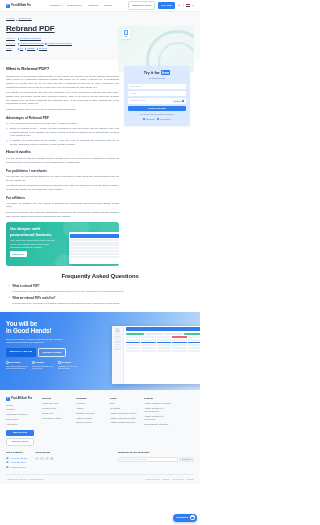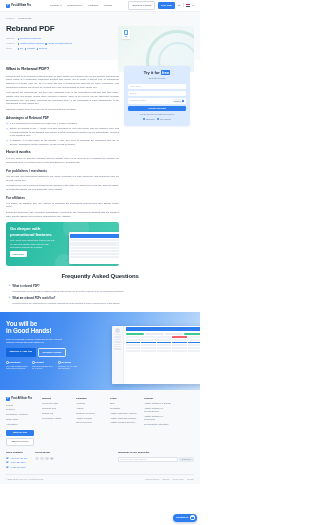--- a/index.html
+++ b/index.html
@@ -37,21 +37,21 @@
   .btn-blue {
     background:#2f7ef0; border-radius:1.2px; color:#fff;
     padding:1.6px 3.2px; font-size:2.4px; font-weight:600; white-space:nowrap;
   }
   .icon-sq { width:3.4px;height:3.4px; display:flex; align-items:center; justify-content:center; color:#5b6879; font-size:2.8px;}
   .divider-v { width:.3px; height:4px; background:#e3e8ee; }
   .flag { width:3.4px;height:2.4px;border-radius:.3px;overflow:hidden; display:flex; flex-direction:column; }
   .flag i { flex:1; display:block; }
 
   
-  .hero { background:#f7f9fb; padding:5px 6px 8px; position:relative; }
+  .hero { background:#f7f9fb; padding:5px 6px 8px; position:relative;text-decoration:underline; }
   .crumbs { display:flex; align-items:center; gap:1.5px; font-size:2.2px; color:#9aa5b4; margin-bottom:2.5px; }
   .crumbs .sep { color:#c2cad4; }
   .crumbs .cur { color:#6c7a8c; }
   .hero-title { font-size:8px; font-weight:700; color:#1f2835; letter-spacing:-.2px; margin-bottom:3px; }
   .meta-row { display:flex; align-items:flex-start; gap:2.5px; margin-bottom:1.6px; }
   .meta-label { font-size:2.2px; color:#9aa5b4; width:9px; flex:0 0 9px; padding-top:.2px; }
   .meta-tags { display:flex; flex-wrap:wrap; gap:1.6px; }
   .tag { display:flex; align-items:center; gap:.7px; font-size:2.2px; color:#2f7ef0; font-weight:500; }
   .tag .dot { width:1.6px;height:1.6px;border-radius:50%;background:#2f7ef0;opacity:.85; flex:0 0 auto;}
   .hero-visual {

